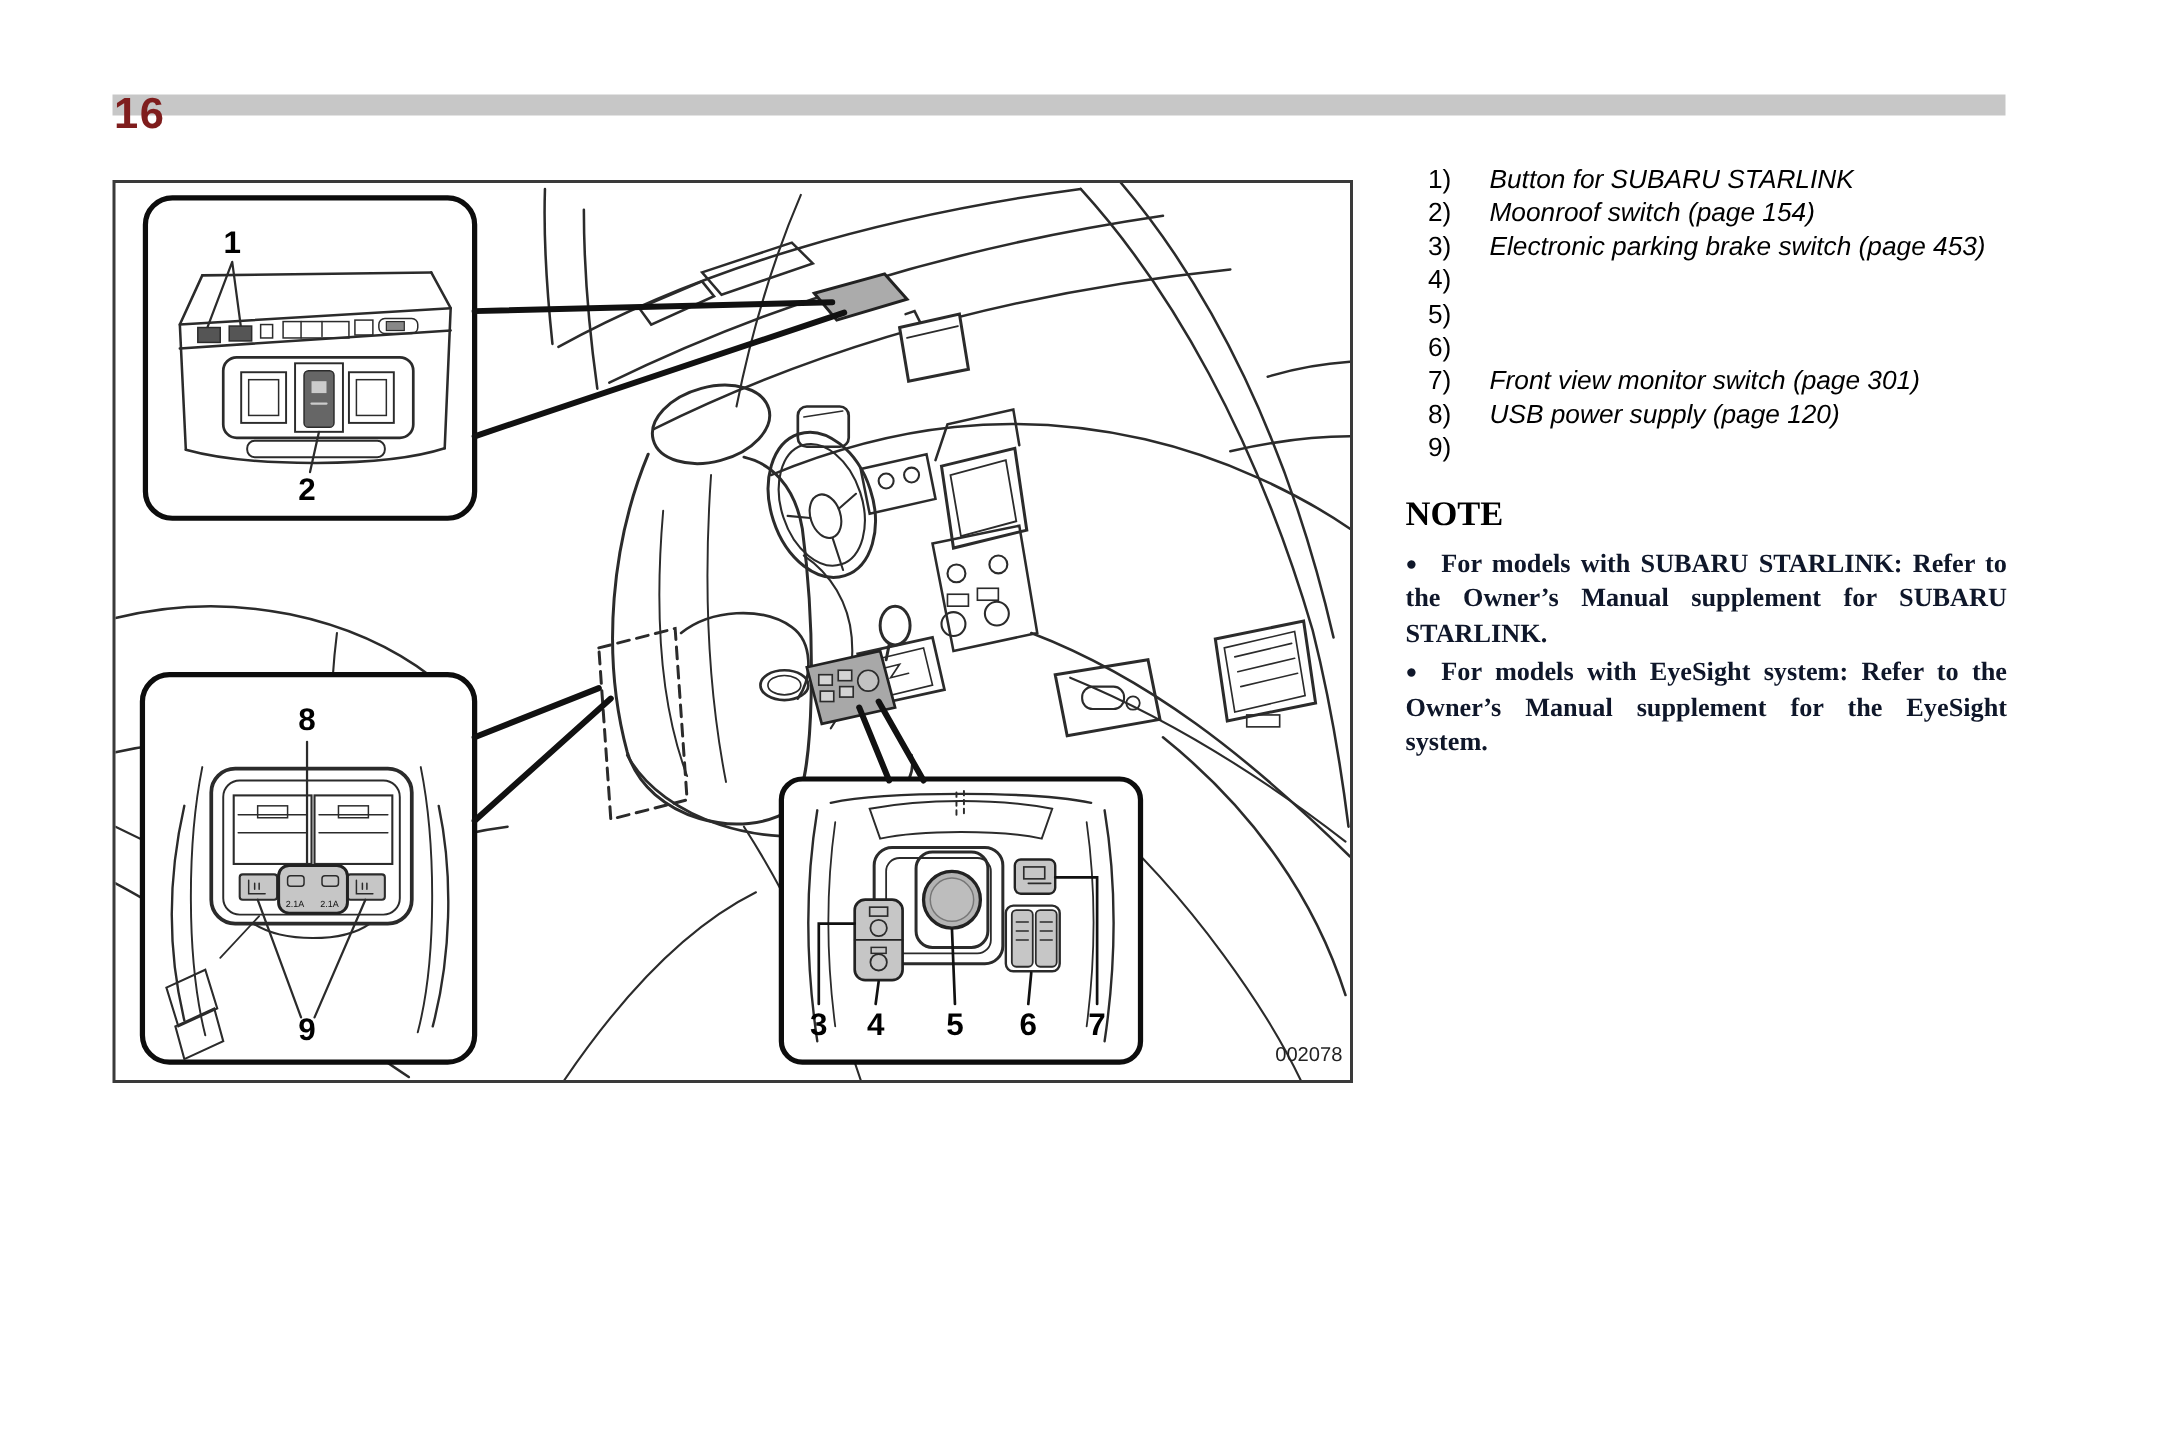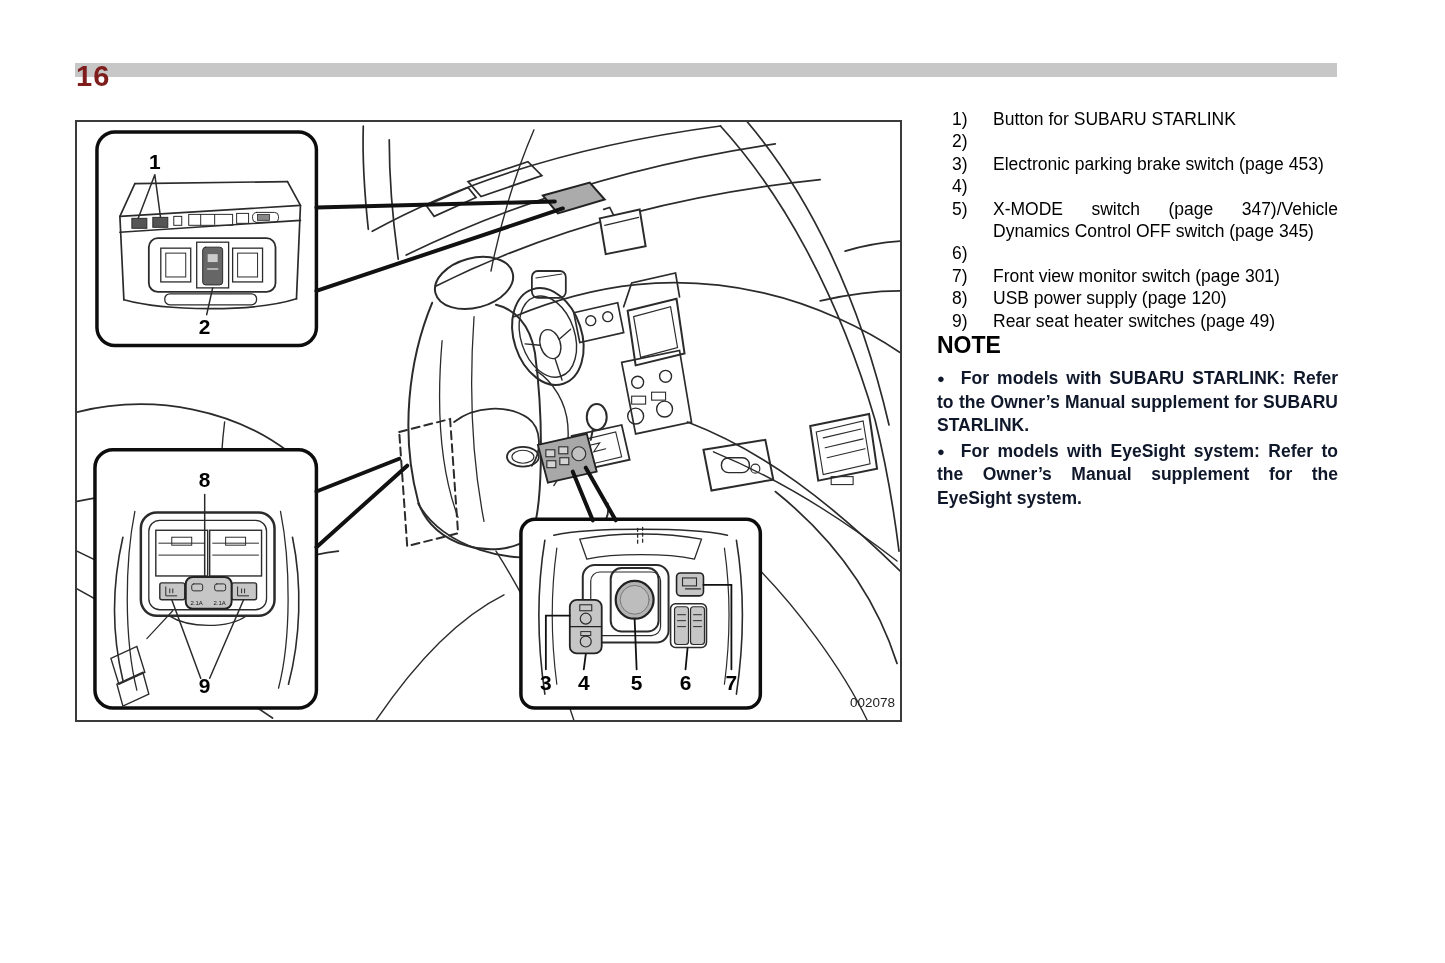--- a/index.html
+++ b/index.html
@@ -10,22 +10,22 @@
   
   .hdr-bar{position:absolute;left:75px;top:63px;width:1262px;height:14px;background:#c7c7c7;}
   .hdr-num{position:absolute;left:76px;top:60px;font-size:29px;font-weight:bold;color:#7f1d1d;z-index:2;letter-spacing:1px;}
   
   .fig{position:absolute;left:75px;top:120px;width:823px;height:598px;border:2px solid #3a3a3a;background:#fff;}
   
   .rcol{position:absolute;left:937px;top:108px;width:401px;}
   .leg{list-style:none;margin:0;padding:0;}
   .leg-row{display:flex;align-items:flex-start;font-size:17.5px;line-height:22.4px;color:#000;}
   .leg-num{flex:0 0 41px;margin-left:15px;}
-  .leg-text{flex:1;text-align:justify;}
-  .note{}
+  .leg-text{flex:1;text-align:justify;font-style:italic;}
+  .note{margin-top:20px;font-family:Liberation Serif, serif;}
   .note-title{font-size:23px;font-weight:bold;margin:0 0 8px 0;color:#000;}
   .note-p{font-size:17.5px;font-weight:bold;line-height:23.5px;text-align:justify;margin:0 0 2px 0;color:#0f172a;}
   .blt{display:inline-block;margin-right:16px;font-size:13px;vertical-align:1px;}
   svg text{font-family:"Liberation Sans",sans-serif;}
   .co{font-size:21px;font-weight:bold;fill:#000;}
   .figcode{font-size:13.5px;fill:#222;}
   .tiny{font-size:6px;fill:#111;}
 </style>
 </head>
 <body>
@@ -254,46 +254,45 @@
 </div>
 
 <div class="rcol">
   <ol class="leg">
     <li class="leg-row">
         <span class="leg-num">1)</span>
         <span class="leg-text">Button for SUBARU STARLINK</span>
       </li>
     <li class="leg-row">
         <span class="leg-num">2)</span>
+        <span class="leg-text">Moonroof switch (page 154)</span>
       </li>
     <li class="leg-row">
         <span class="leg-num">3)</span>
         <span class="leg-text">Electronic parking brake switch (page 453)</span>
       </li>
     <li class="leg-row">
         <span class="leg-num">4)</span>
       </li>
     <li class="leg-row">
         <span class="leg-num">5)</span>
-        <span class="leg-text">X-MODE switch (page 347)/Vehicle Dynamics Control OFF switch (page 345)</span>
       </li>
     <li class="leg-row">
         <span class="leg-num">6)</span>
       </li>
     <li class="leg-row">
         <span class="leg-num">7)</span>
         <span class="leg-text">Front view monitor switch (page 301)</span>
       </li>
     <li class="leg-row">
         <span class="leg-num">8)</span>
         <span class="leg-text">USB power supply (page 120)</span>
       </li>
     <li class="leg-row">
         <span class="leg-num">9)</span>
-        <span class="leg-text">Rear seat heater switches (page 49)</span>
       </li>
   </ol>
 
   <div class="note">
     <h2 class="note-title">NOTE</h2>
     <p class="note-p"><span class="blt">●</span><span>For models with SUBARU STARLINK: Refer to the Owner’s Manual supplement for SUBARU STARLINK.</span></p>
     <p class="note-p"><span class="blt">●</span><span>For models with EyeSight system: Refer to the Owner’s Manual supplement for the EyeSight system.</span></p>
   </div>
 </div>
 

